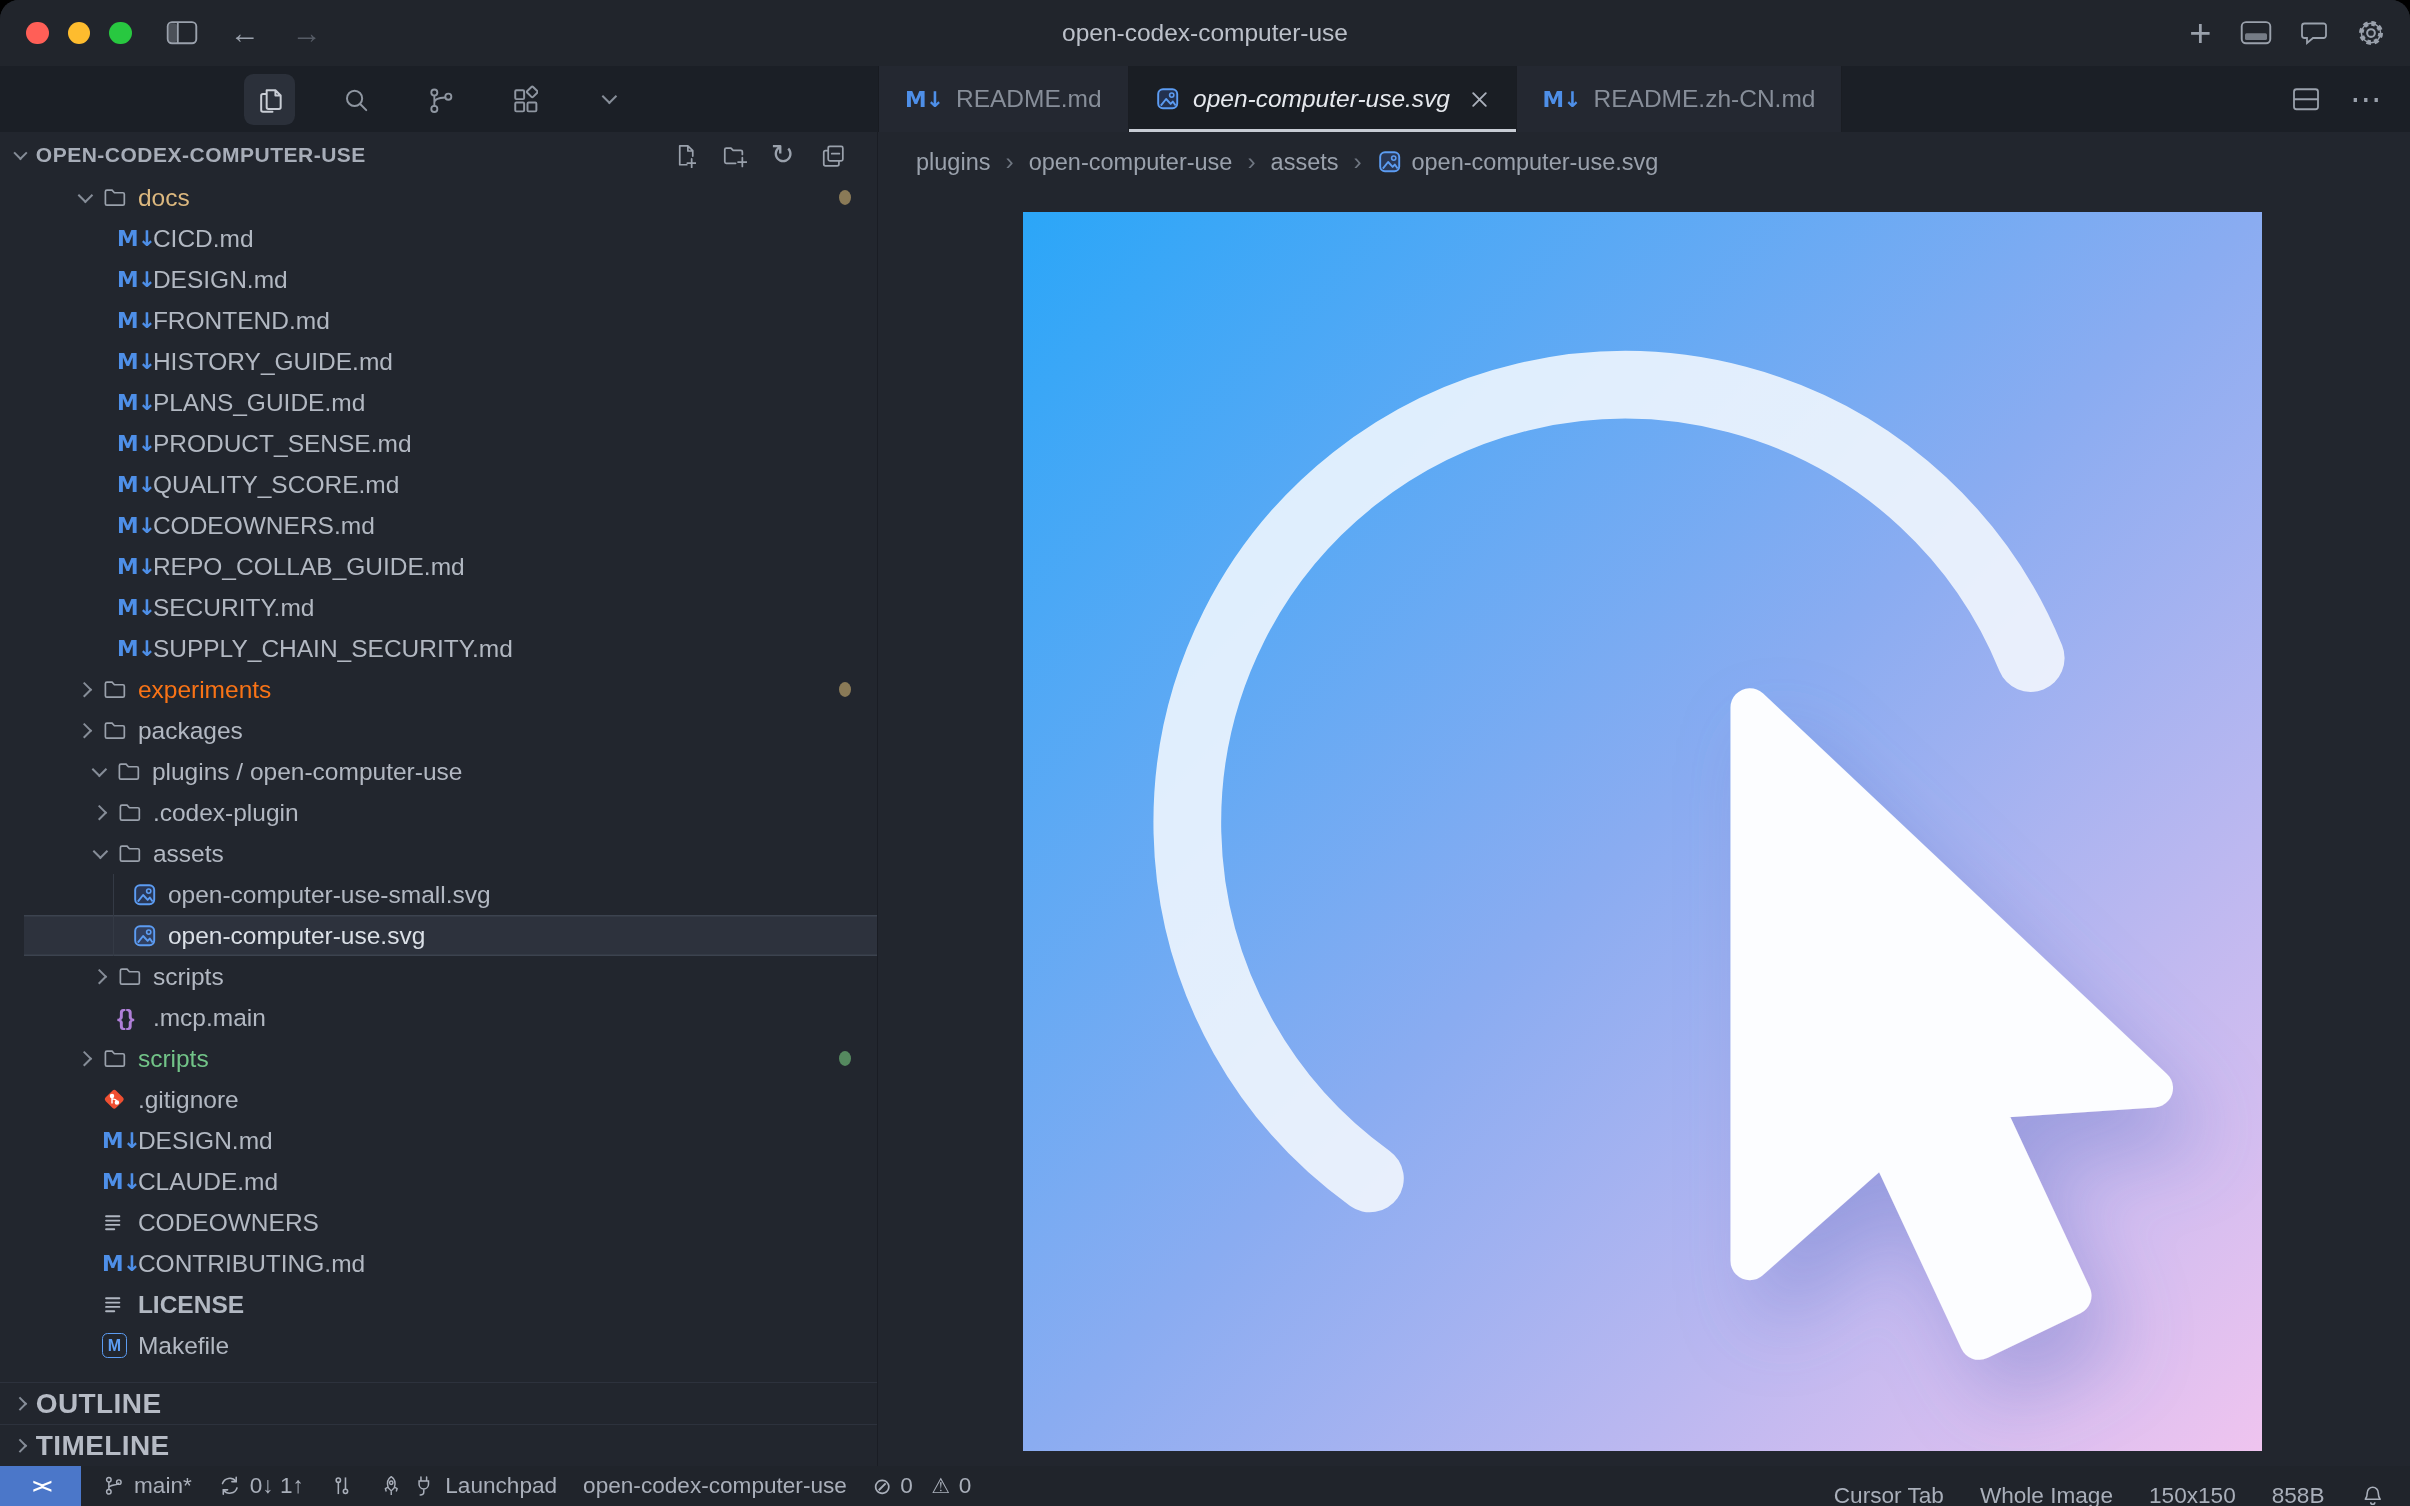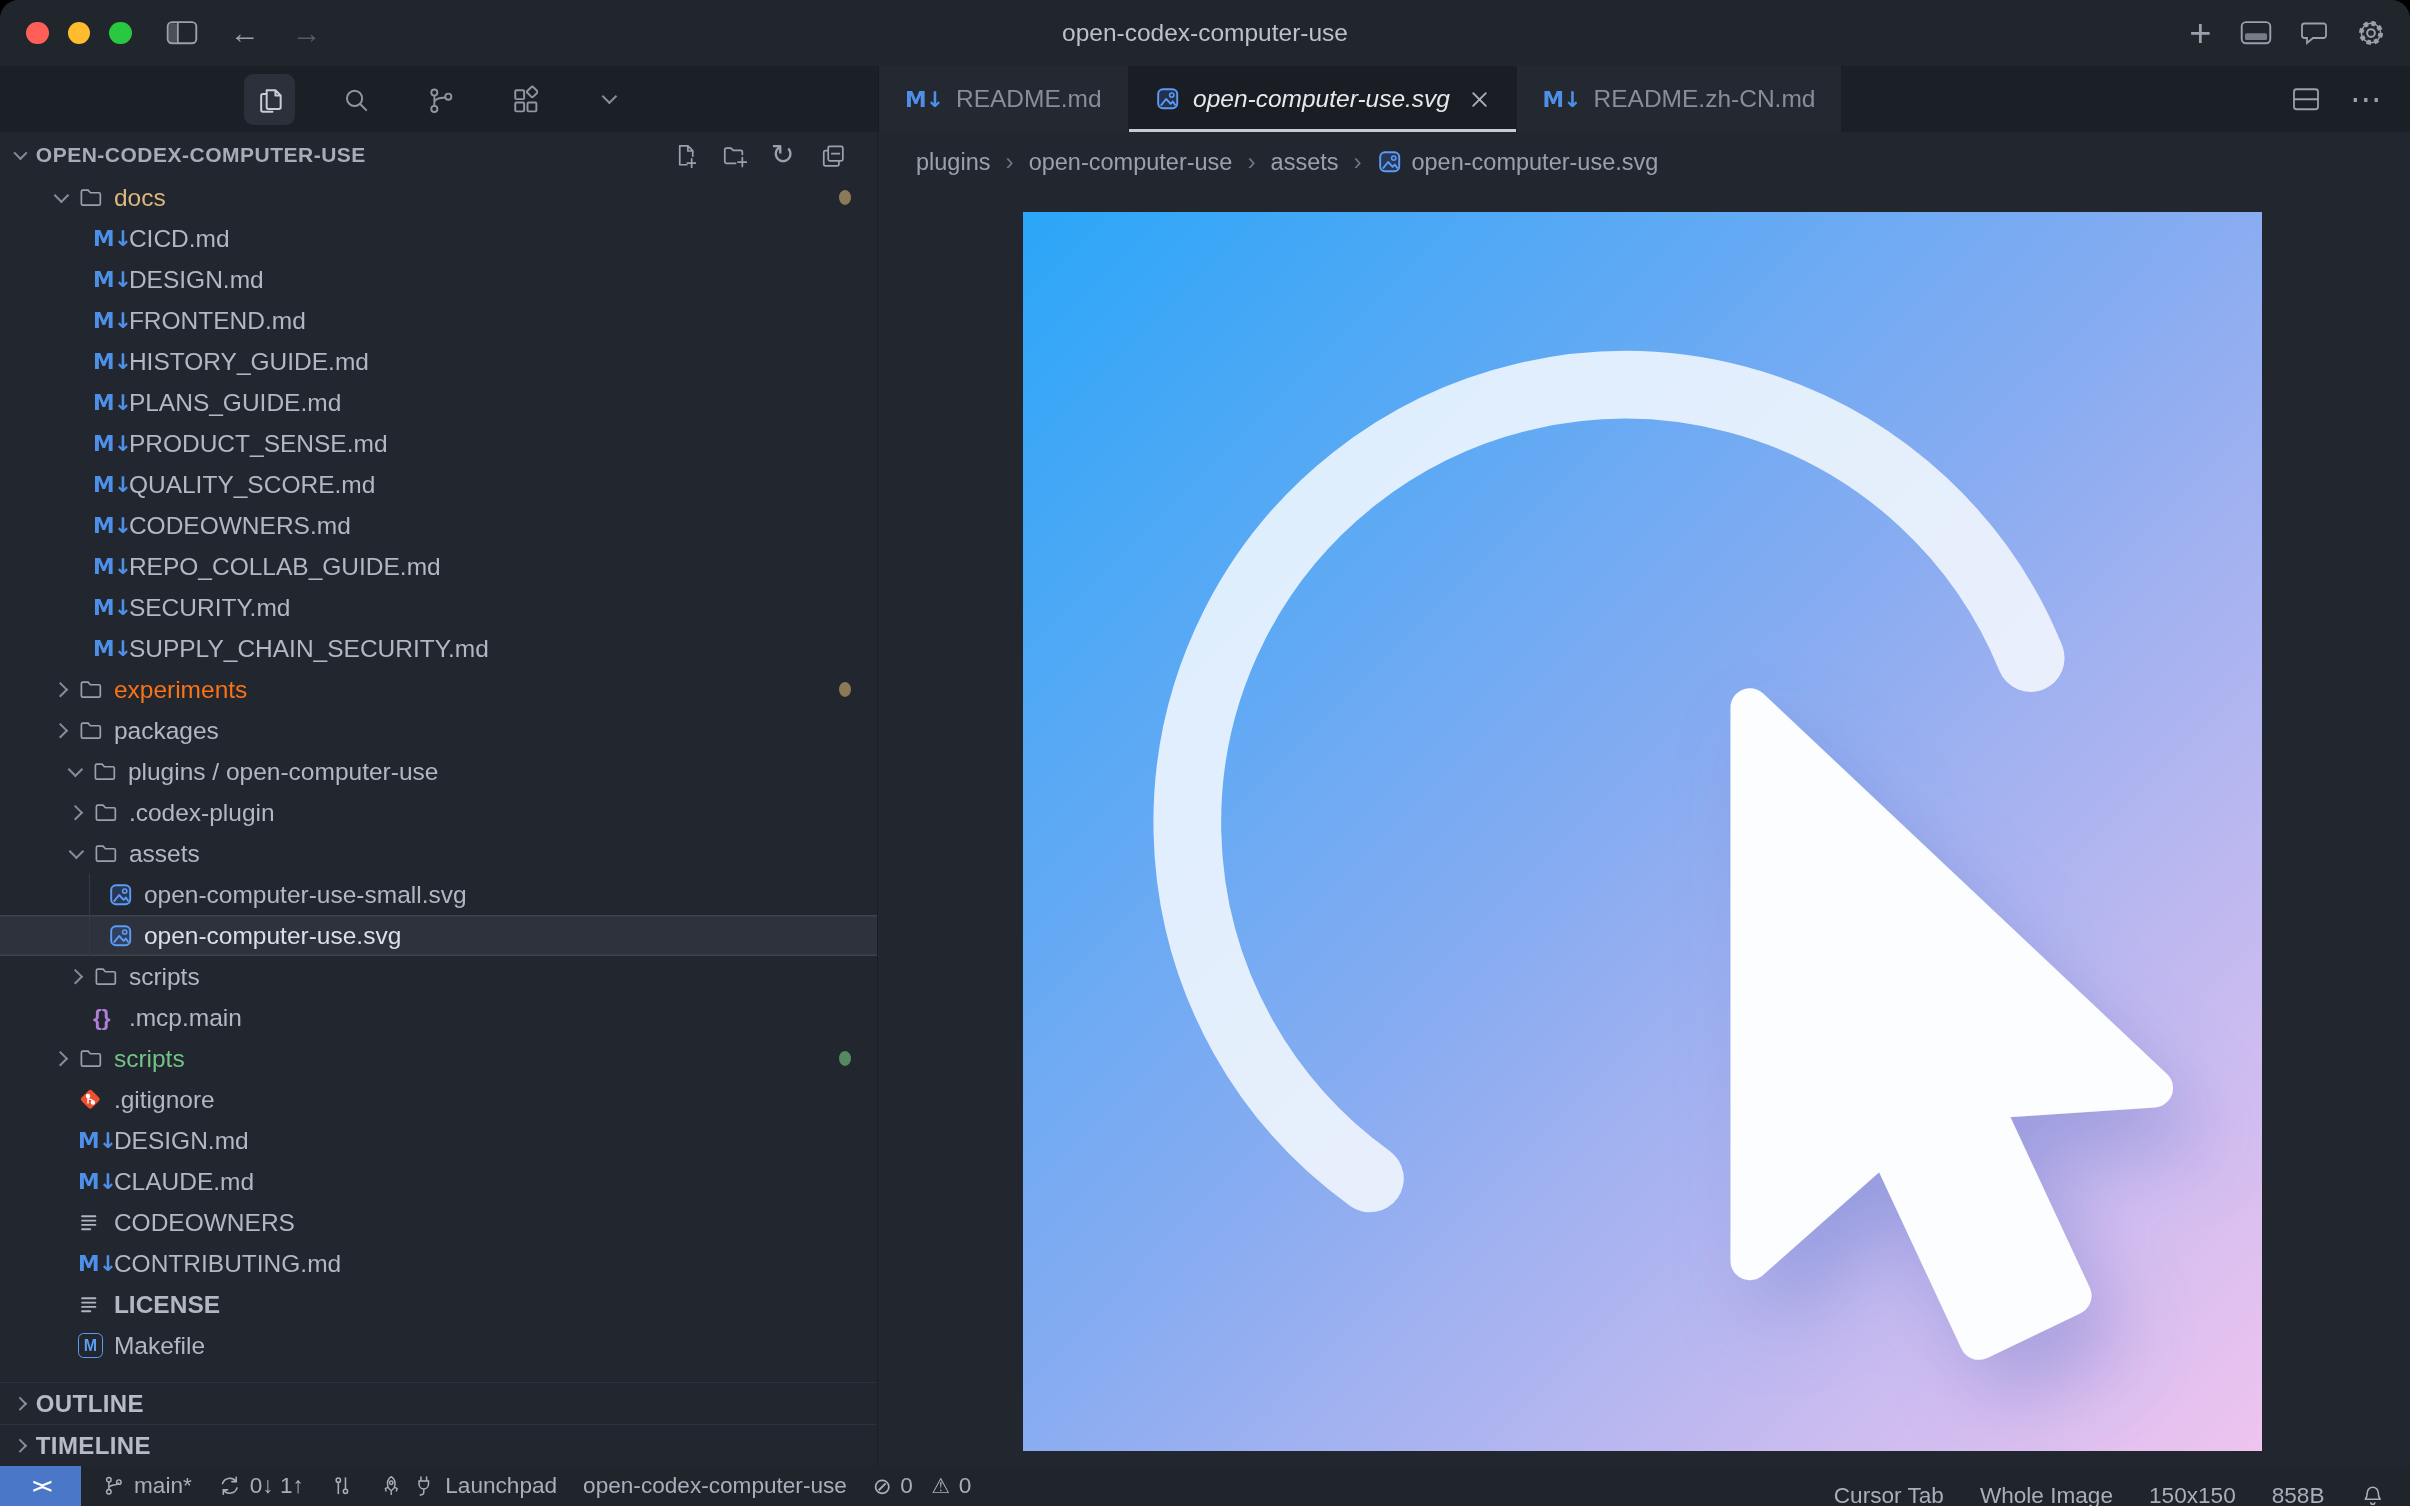--- a/index.html
+++ b/index.html
@@ -35,36 +35,36 @@
   .tab-actions{margin-left:auto;display:flex;align-items:center;gap:30px;padding-right:28px;color:#9aa1ac;}
   .dots{font-size:32px;line-height:1;color:#9aa1ac;}
 
   
   .sidebar{position:absolute;left:0;top:132px;bottom:40px;width:878px;background:#22262e;
            border-right:0.9px solid #1a1d24;display:flex;flex-direction:column;box-sizing:border-box;}
   .sb-header{height:45px;flex:none;display:flex;align-items:center;padding-left:15px;}
   .sb-title{font-size:21px;font-weight:700;letter-spacing:0.5px;color:#a7adb8;margin-left:11.3px;}
   .sb-actions{margin-left:auto;display:flex;align-items:center;gap:24.5px;padding-right:32px;color:#9aa1ac;}
   .refresh{font-size:28px;line-height:1;font-family:"DejaVu Sans",sans-serif;}
-  #tree{flex:1;overflow:hidden;}
+  #tree{flex:1;overflow:hidden;margin-left:24px;}
   .tree-row{position:relative;height:41px;display:flex;align-items:center;font-size:24.5px;color:#b2b8c2;}
   .tree-row.sel{background:#2d323d;box-shadow:inset 0 1.4px 0 #3c434f, inset 0 -1.4px 0 #3c434f;}
   .tree-row.sel .tlabel{color:#dbe0e7;}
   .slot{width:35px;flex:none;display:flex;align-items:center;justify-content:center;}
   .ficon{width:34px;flex:none;display:flex;align-items:center;justify-content:flex-start;}
   .tlabel{margin-left:1.9px;white-space:nowrap;}
   .dot{position:absolute;right:26px;top:50%;margin-top:-7.5px;width:12.2px;height:15px;border-radius:50%;}
   .guide{position:absolute;left:89px;top:0;bottom:0;width:1.4px;background:#343a45;}
   .md{color:#4e8fe8;font-weight:700;font-size:21.7px;letter-spacing:-0.9px;font-family:"DejaVu Sans",sans-serif;}
   .br{color:#b07fd8;font-weight:700;font-size:22.6px;}
   .mb{width:22.6px;height:22.6px;border:1.9px solid #5c9cf2;border-radius:5.6px;color:#5c9cf2;font-weight:700;
       font-size:16px;display:flex;align-items:center;justify-content:center;}
   .sections{margin-top:auto;}
   .sec{height:41px;display:flex;align-items:center;gap:11.3px;padding-left:15px;border-top:1.4px solid #2d323d;
-       font-size:24px;font-weight:700;letter-spacing:0.4px;color:#b6bbc5;}
+       font-size:28px;font-weight:700;letter-spacing:0.4px;color:#b6bbc5;}
 
   
   .chev{display:inline-block;width:9.4px;height:9.4px;border-right:2.3px solid #868d98;border-bottom:2.3px solid #868d98;}
   .chev.d{transform:rotate(45deg) translate(-0.9px,-1.9px);}
   .chev.r{transform:rotate(-45deg);}
   .chev.sm{width:7.5px;height:7.5px;border-width:2.1px;}
 
   
   .editor{position:absolute;left:878px;right:0;top:132px;bottom:40px;background:#22262e;}
   .breadcrumbs{height:60px;display:flex;align-items:center;gap:15px;padding-left:38px;font-size:23.5px;color:#9aa1ac;}

